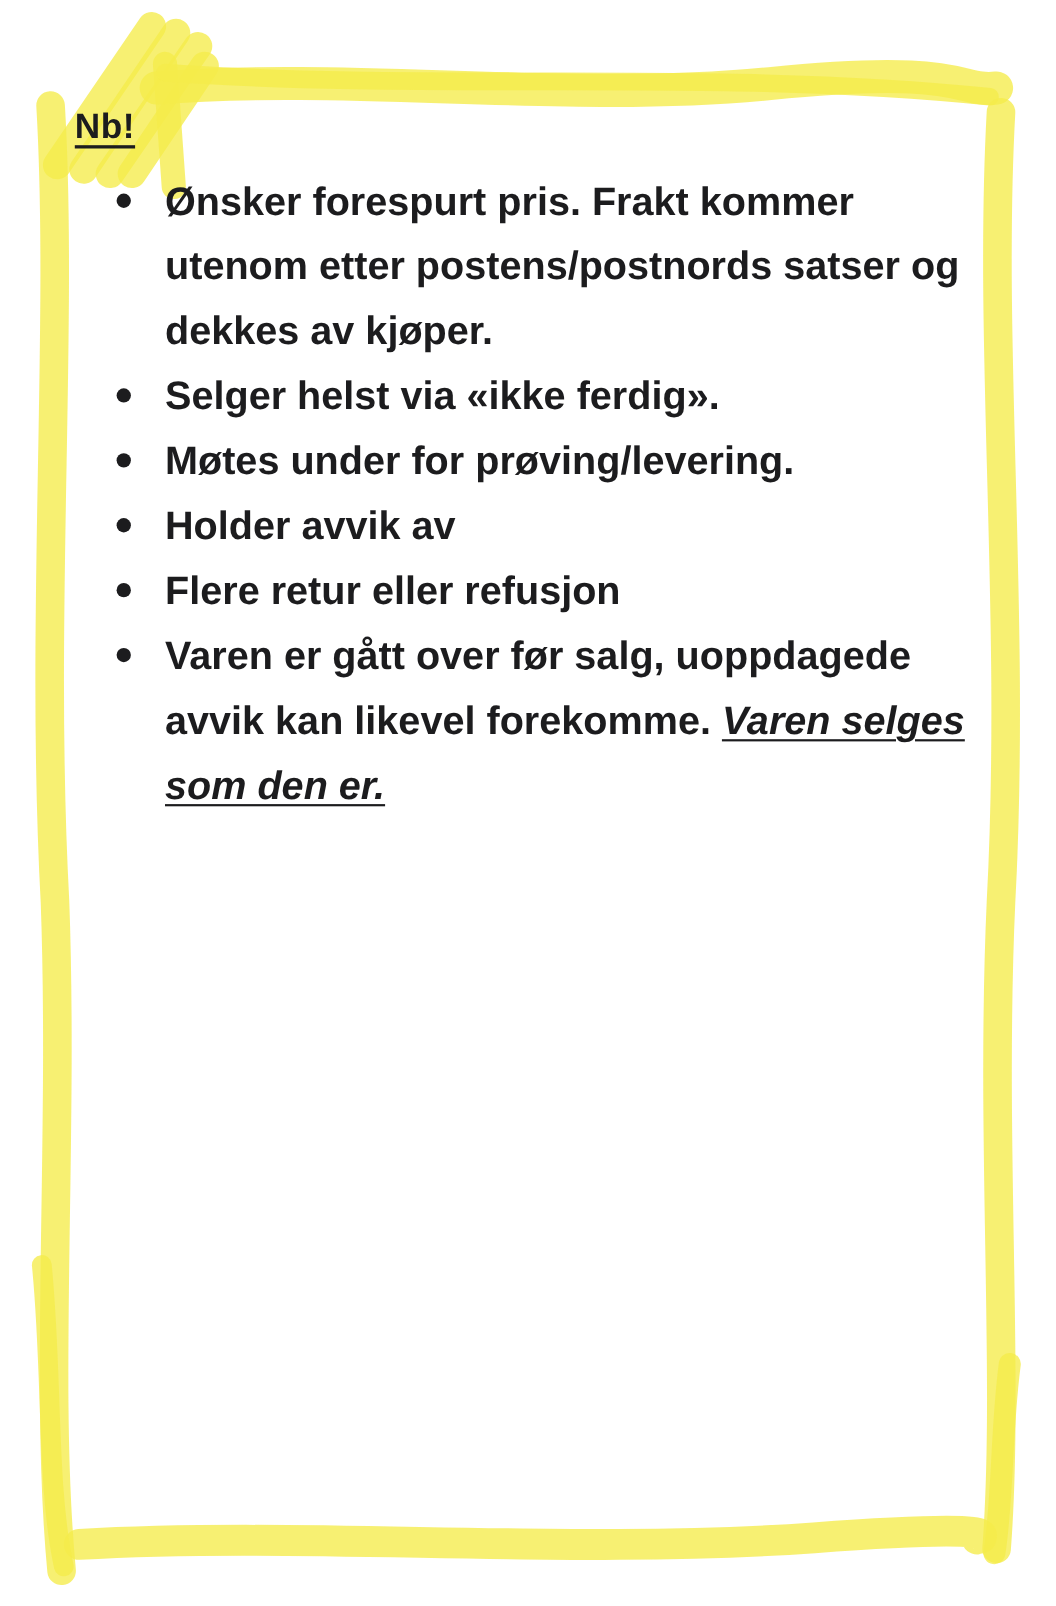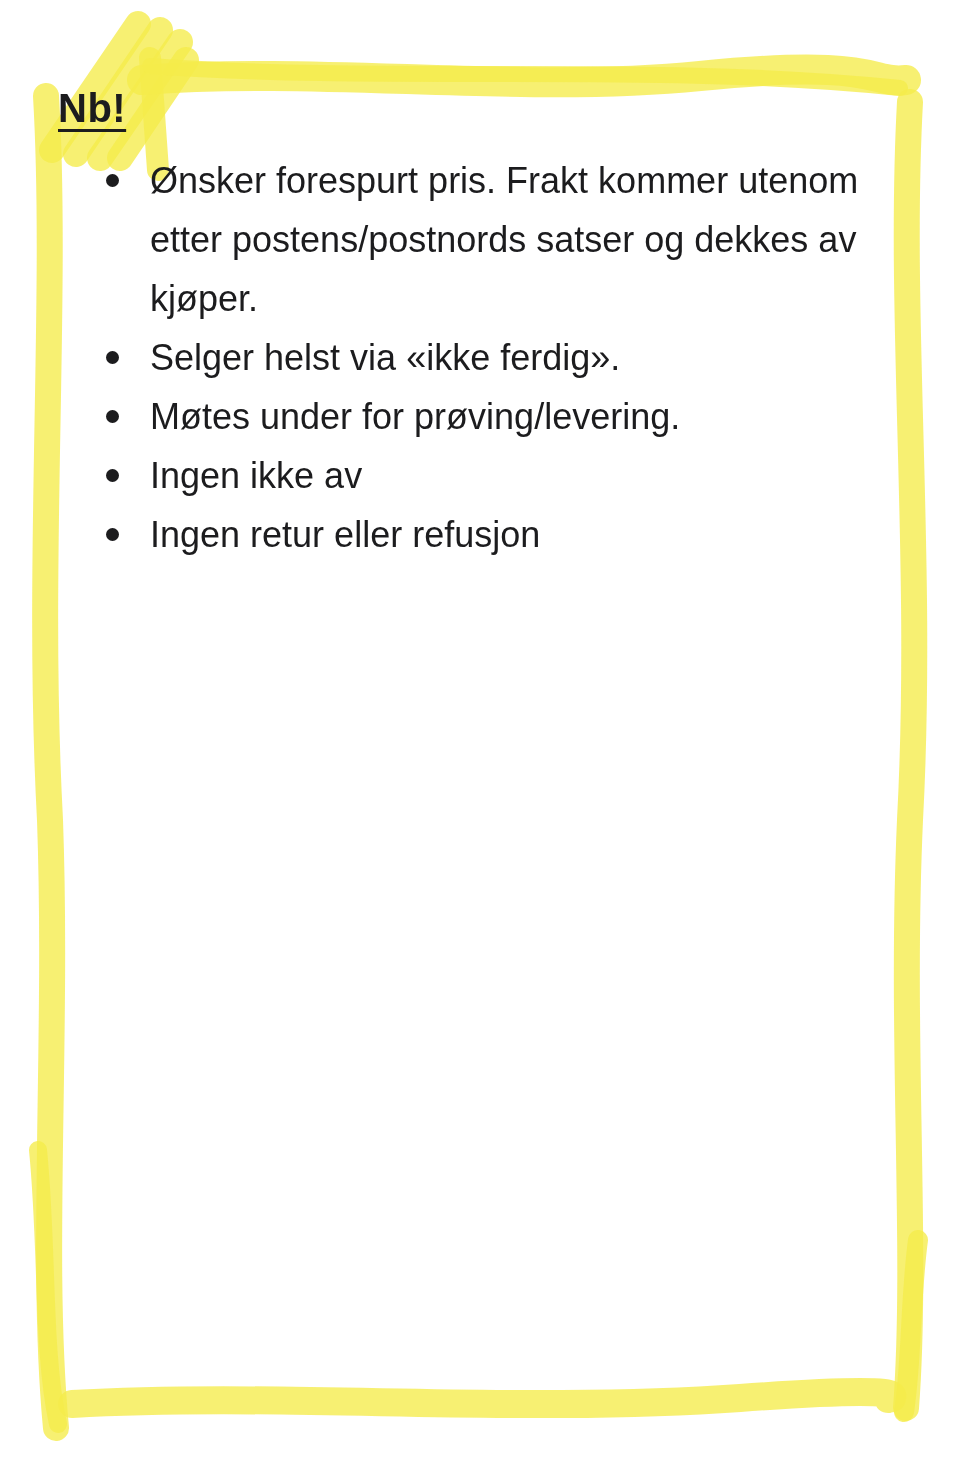--- a/index.html
+++ b/index.html
@@ -28,38 +28,39 @@
     stroke-opacity: 0.78;
   }
   .content {
     position: absolute;
     left: 58px;
     top: 86px;
     width: 832px;
     z-index: 1;
   }
   .heading {
-    margin: 0;
-    font-size: 40px;
+    margin: 10px;
+    font-size: 32px;
     font-weight: bold;
     text-decoration: underline;
     text-decoration-thickness: 3px;
     text-underline-offset: 7px;
     letter-spacing: 0.5px;
   }
   .bullets {
     list-style: none;
     margin: 20px 0 0 0;
     padding: 0;
     font-size: 36px;
     line-height: 59px;
   }
   .bullets li {
     position: relative;
     padding-left: 92px;
+    font-weight: bold;
   }
   .bullets li::before {
     content: "";
     position: absolute;
     left: 48px;
     top: 23px;
     width: 13px;
     height: 13px;
     border-radius: 50%;
     background: currentColor;
@@ -95,16 +96,17 @@
   <path class="marker" stroke-width="26" d="M 46 96 C 58 300, 36 560, 50 820 C 58 1040, 40 1260, 56 1428" stroke="#f5ec4a"></path>
   <path class="marker" stroke-width="18" d="M 38 1150 C 48 1250, 42 1350, 58 1424" stroke="#f5ec4a"></path>
 </svg>
 
 <div class="content">
   <h1 class="heading">Nb!</h1>
   <ul class="bullets">
       <li><span>Ønsker forespurt pris. Frakt kommer utenom etter postens/postnords satser og dekkes av kjøper.</span></li>
       <li><span>Selger helst via «ikke ferdig».</span></li>
       <li><span>Møtes under for prøving/levering.</span></li>
-      <li><span>Ingen ikke av</span></li>
-      <li><span>Ingen retur eller refusjon</span></li>
+      <li><span>Holder avvik av</span></li>
+      <li><span>Flere retur eller refusjon</span></li>
+      <li><span>Varen er gått over før salg, uoppdagede avvik kan likevel forekomme. </span><span class="emph">Varen selges som den er.</span></li>
     </ul>
 </div>
 
 </body></html>

